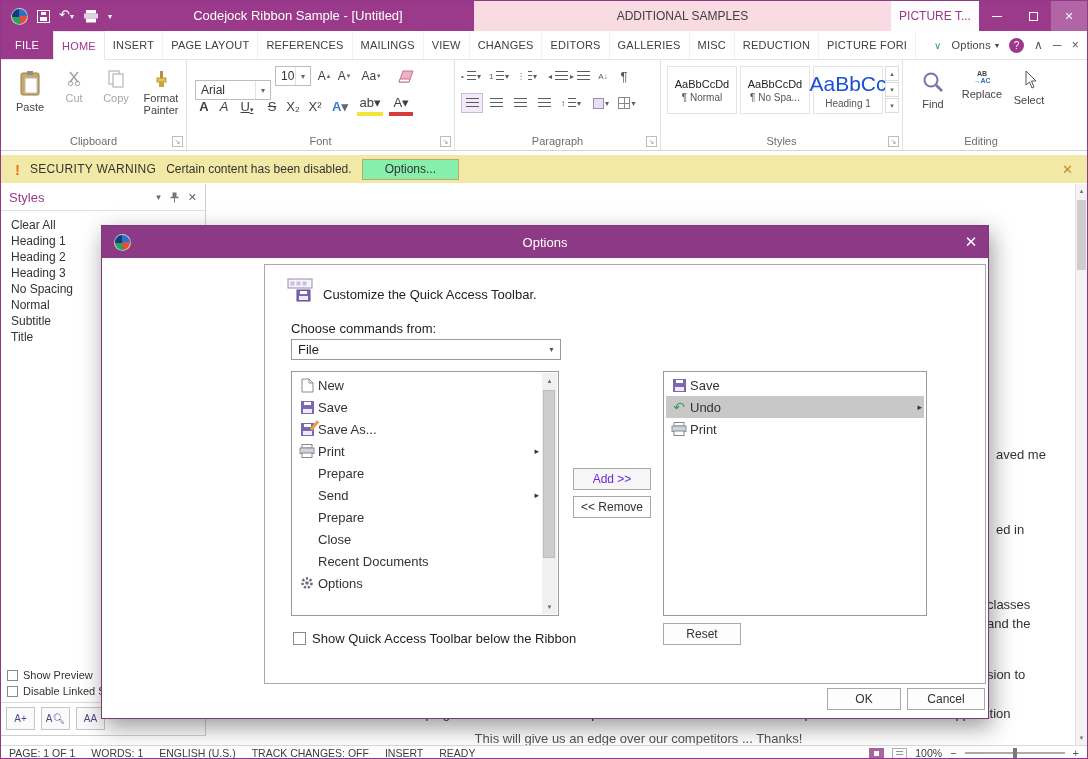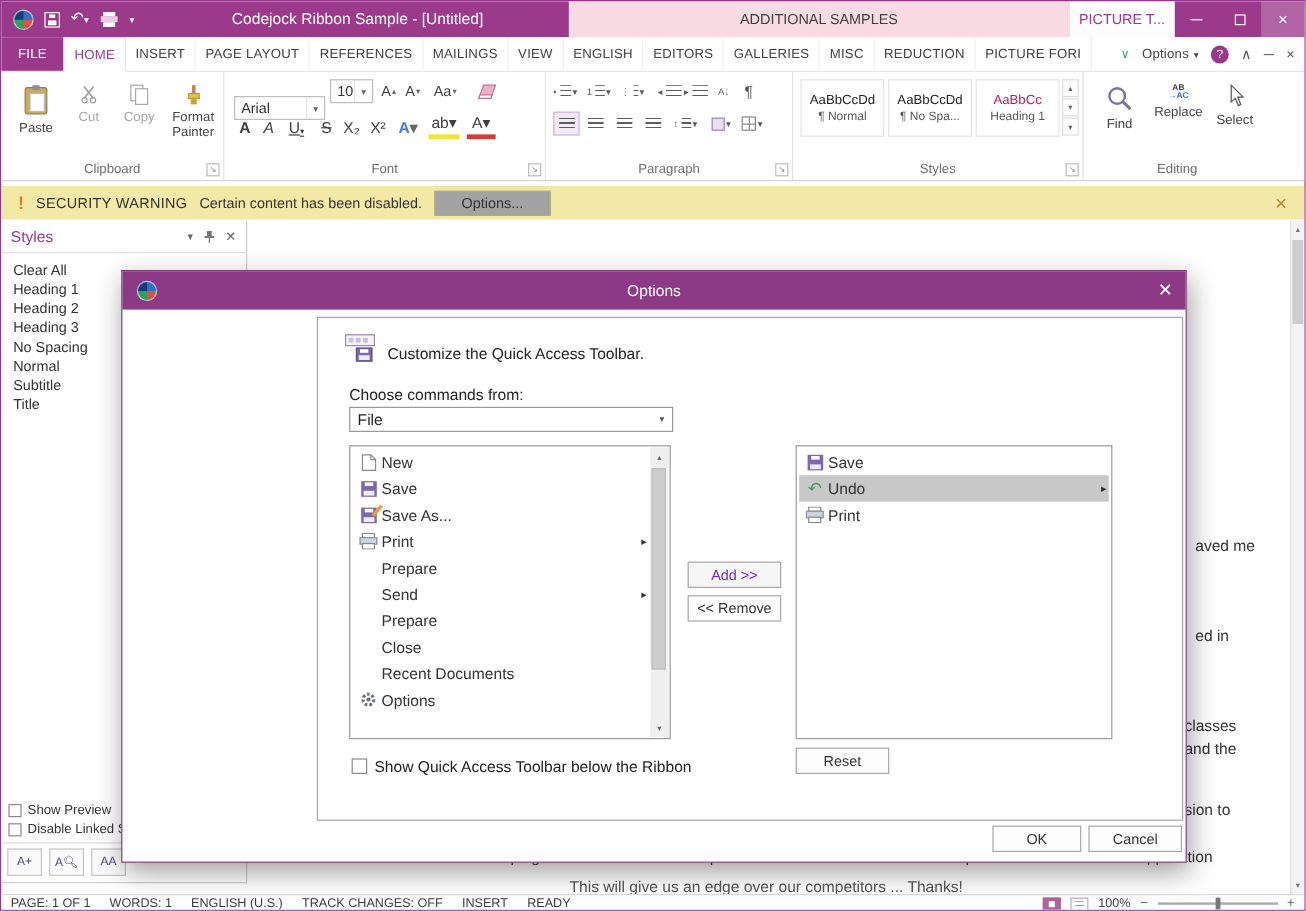--- a/index.html
+++ b/index.html
@@ -53,32 +53,32 @@
   .sbtn .c{font-size:7px;color:#666}
   .fbtn{position:absolute;top:34px;height:22px;display:flex;align-items:flex-end;justify-content:center;font-size:13px;color:#3f3f3f;padding-bottom:2px}
   .bar-y{border-bottom:4px solid #f3e43c}
   .bar-r{border-bottom:4px solid #d43c3c}
   .g-lines{display:inline-block;width:13px;height:11px;background:repeating-linear-gradient(to bottom,#5c5c5c 0 1px,transparent 1px 4px)}
   .mini{font-size:8px;color:#5c5c5c;margin-right:2px}
   .pbtn{position:absolute;width:22px;height:20px;display:flex;align-items:center;justify-content:center;gap:1px}
   .pbtn.sel{border:1px solid #c9b9d6;background:#f2ebf7}
   .style-box{position:absolute;top:6px;width:70px;height:48px;border:1px solid #e4e4e4;display:flex;flex-direction:column;align-items:center;justify-content:center;gap:2px}
   .style-box .pv{font-size:11px;color:#222}
-  .style-box .pv.h1{font-size:11px;color:#be185d}
+  .style-box .pv.h1{font-size:21px;color:#1d4ed8}
   .style-box .nm{font-size:10px;color:#555}
   .gal-arrows{position:absolute;right:3px;top:6px;display:flex;flex-direction:column;gap:1px}
   .gal-arrows span{width:14px;height:15px;border:1px solid #dcdcdc;font-size:7px;color:#666;display:flex;align-items:center;justify-content:center;background:#fff}
   .replace-ic{display:flex;flex-direction:column;font-size:7px;line-height:7px;color:#444;font-weight:bold}
   .replace-ic em{font-style:normal;color:#2f6fc4}
 
   
   .warnbar{position:absolute;left:0;top:154px;width:100%;height:28px;background:#f3e9a6;display:flex;align-items:center;gap:10px;padding:0 14px;font-size:12px;color:#333}
   .warn-ex{color:#e07b1f;font-weight:bold;font-size:15px}
   .warn-title{font-weight:normal;letter-spacing:.3px}
-  .warn-btn{height:21px;padding:0 22px;background:#a3a3a3;border:1px solid #b8ab6a;font-size:12px;color:#333;display:flex;align-items:center}
+  .warn-btn{height:21px;padding:0 22px;background:#86efac;border:1px solid #b8ab6a;font-size:12px;color:#333;display:flex;align-items:center}
   .warn-close{margin-left:auto;color:#c08a2e;font-size:13px}
 
   
   .pane{position:absolute;left:0;top:183px;width:205px;height:552px;background:#fff;border-right:1px solid #cfcfcf;border-bottom:1px solid #cfcfcf}
   .pane-hd{height:27px;border-bottom:1px solid #e0e0e0;display:flex;align-items:center;padding:0 8px;color:#9b3a8b;font-size:13px}
   .pane-hd .ics{margin-left:auto;display:flex;gap:9px;color:#666;font-size:9px;align-items:center}
   .pane-list{padding:6px 0 0 10px;font-size:12px;color:#333;line-height:16px}
   .pane-list div{cursor:default}
   .pane-foot{position:absolute;left:0;right:0;bottom:0}
   .chk-line{display:flex;align-items:center;gap:5px;font-size:11px;color:#333;padding:2px 0 2px 6px}
@@ -177,21 +177,21 @@
   </div>
 
   <div class="tabrow">
     <div class="rtab file">FILE</div>
     <div class="rtab active">HOME</div>
     <div class="rtab">INSERT</div>
     <div class="rtab">PAGE LAYOUT</div>
     <div class="rtab">REFERENCES</div>
     <div class="rtab">MAILINGS</div>
     <div class="rtab">VIEW</div>
-    <div class="rtab">ENGLISH</div>
+    <div class="rtab">CHANGES</div>
     <div class="rtab">EDITORS</div>
     <div class="rtab">GALLERIES</div>
     <div class="rtab">MISC</div>
     <div class="rtab">REDUCTION</div>
     <div class="rtab">PICTURE FORI</div>
     <div class="tabrow-right">
       <span class="chev-teal">∨</span>
       <span class="opt-btn">
           <span>Options</span>
           <span class="c">▾</span>

